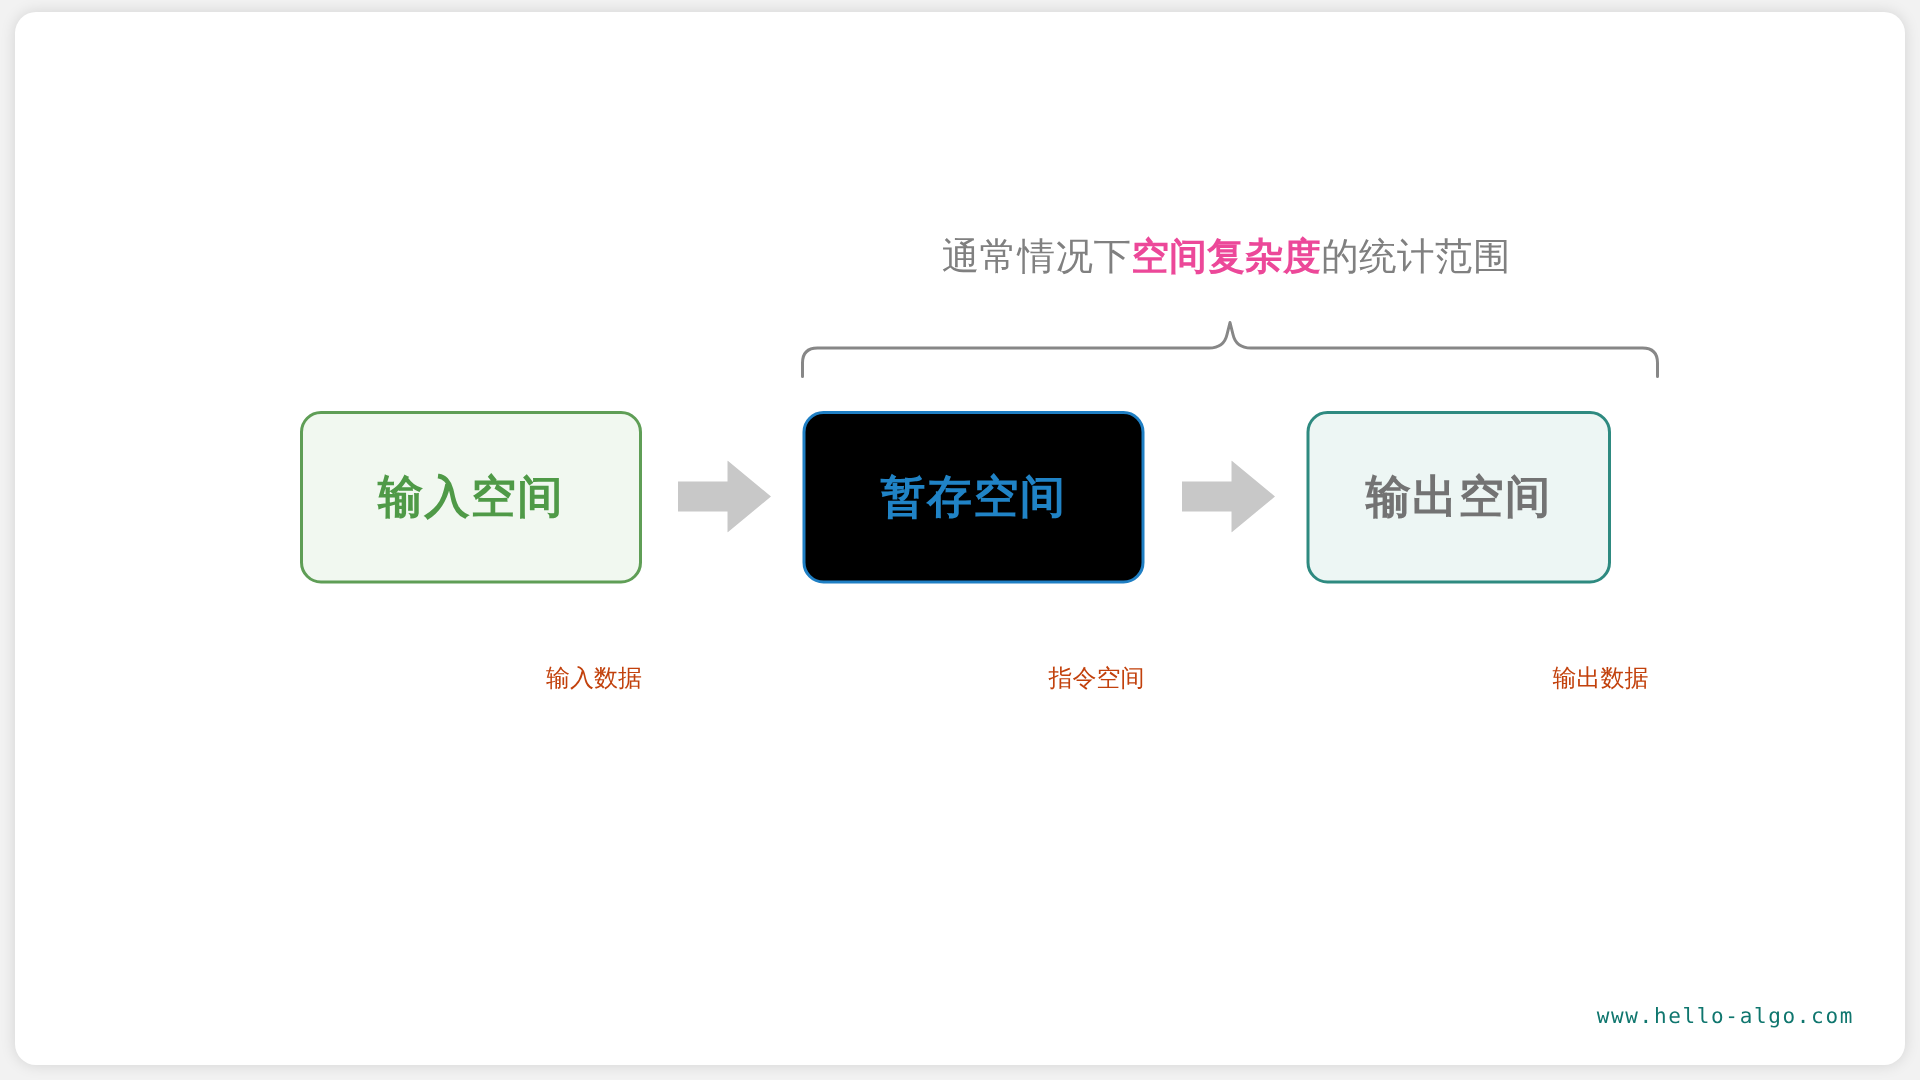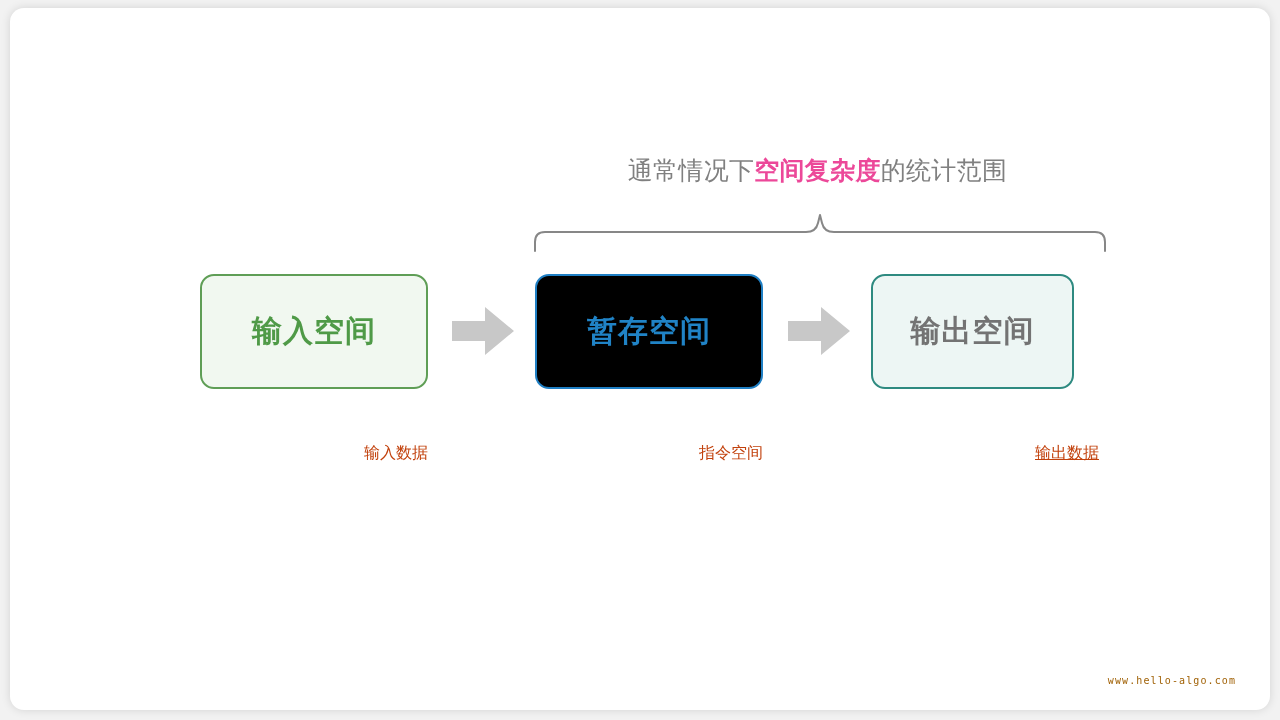--- a/index.html
+++ b/index.html
@@ -108,30 +108,30 @@
     position: absolute;
     top: 421px;
     text-align: right;
     font-size: 16px;
     color: #c2410c;
     line-height: 48px;
     white-space: nowrap;
   }
   #labels-input  { left: 190px; width: 228px; }
   #labels-temp   { left: 525px; width: 228px; }
-  #labels-output { left: 861px; width: 228px; text-decoration: underline; }
+  #labels-output { left: 861px; width: 228px; }
 
   
   #watermark {
     position: absolute;
     right: 34px;
     bottom: 24px;
     font-family: "DejaVu Sans Mono", "Liberation Mono", monospace;
-    font-size: 10px;
-    color: #a16207;
+    font-size: 14px;
+    color: #0f766e;
     letter-spacing: 1.1px;
   }
 </style>
 </head>
 <body>
 
 <div id="canvas">
   <div id="card">
 
     <div id="brace-caption">

